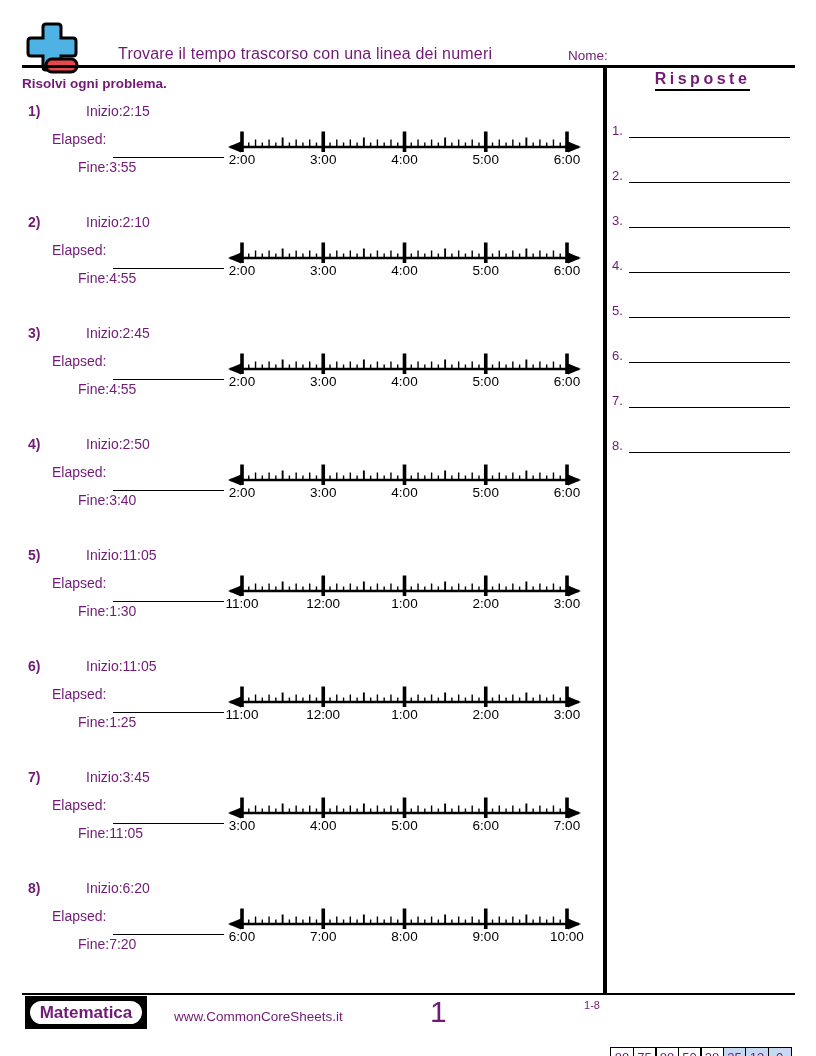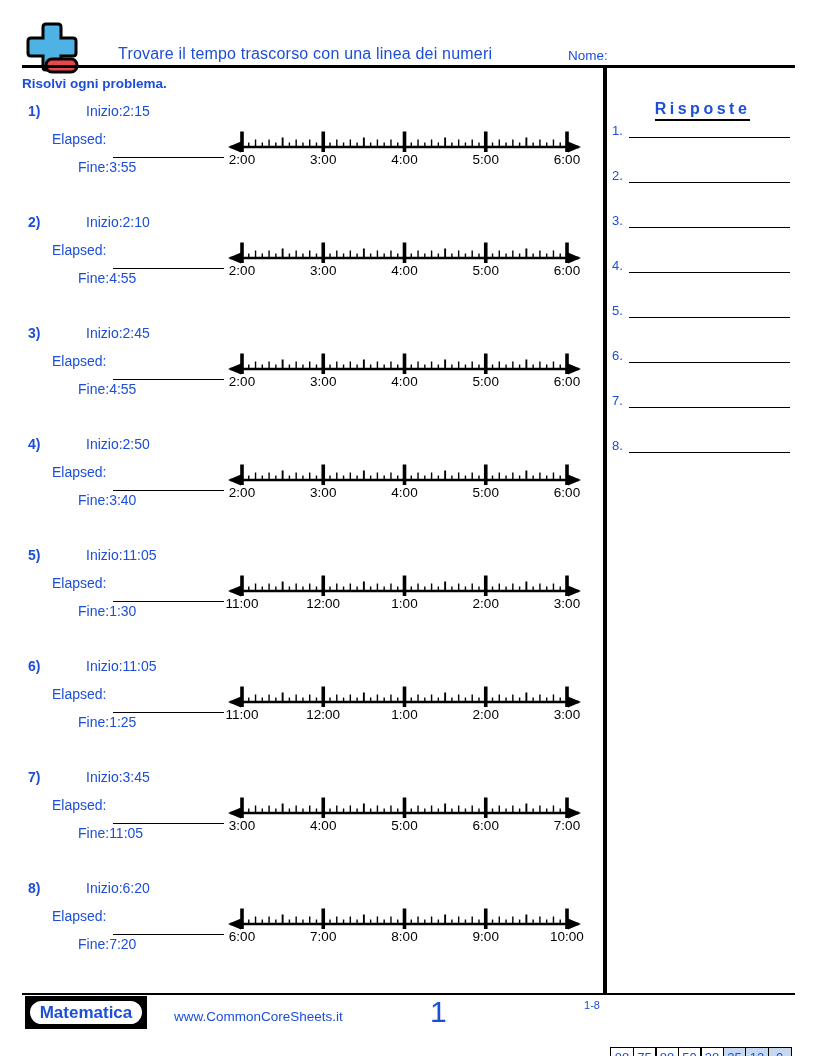--- a/index.html
+++ b/index.html
@@ -1,32 +1,32 @@
 <!DOCTYPE html>
 <html><head>
 <meta charset="utf-8">
 <style>
   html,body{margin:0;padding:0;background:#fff;}
   .page{position:relative;width:816px;height:1056px;background:#fff;overflow:hidden;
-        font-family:"Liberation Sans",sans-serif;color:#1d4ed8;}
+        font-family:"Liberation Sans",sans-serif;color:#701a75;}
   .abs{position:absolute;}
 
   
   .logo{left:20px;top:22px;width:60px;height:54px;}
   .page-title{left:118px;top:45px;font-size:16px;letter-spacing:.2px;white-space:nowrap;}
   .name-label{left:568px;top:48px;font-size:13.5px;}
   .header-rule{left:22px;top:65px;width:773px;height:2.5px;background:#000;}
   .instructions{left:22px;top:76px;font-size:13.5px;font-weight:bold;}
 
   
   .divider{left:603px;top:67px;width:4px;height:926px;
            border-left:2px solid #000;border-right:2px solid #000;box-sizing:border-box;}
 
   
-  .answers-title-wrap{left:610px;top:70px;width:185px;text-align:center;margin-top:30px;}
+  .answers-title-wrap{left:610px;top:70px;width:185px;text-align:center;}
   .answers-title{display:inline-block;font-size:16px;font-weight:bold;letter-spacing:3.5px;
                  border-bottom:2px solid #000;padding-bottom:1px;}
   .answer-row{left:612px;width:178px;height:17px;display:flex;align-items:flex-end;}
   .answer-num{font-size:13px;line-height:15px;padding-right:6px;}
   .answer-blank{flex:1;border-bottom:1.5px solid #000;height:100%;}
 
   
   .problem{left:0;width:604px;height:104px;}
   .pnum{position:absolute;left:28px;top:0;font-size:14px;font-weight:bold;}
   .inizio{position:absolute;left:86px;top:0;font-size:14px;white-space:nowrap;}

